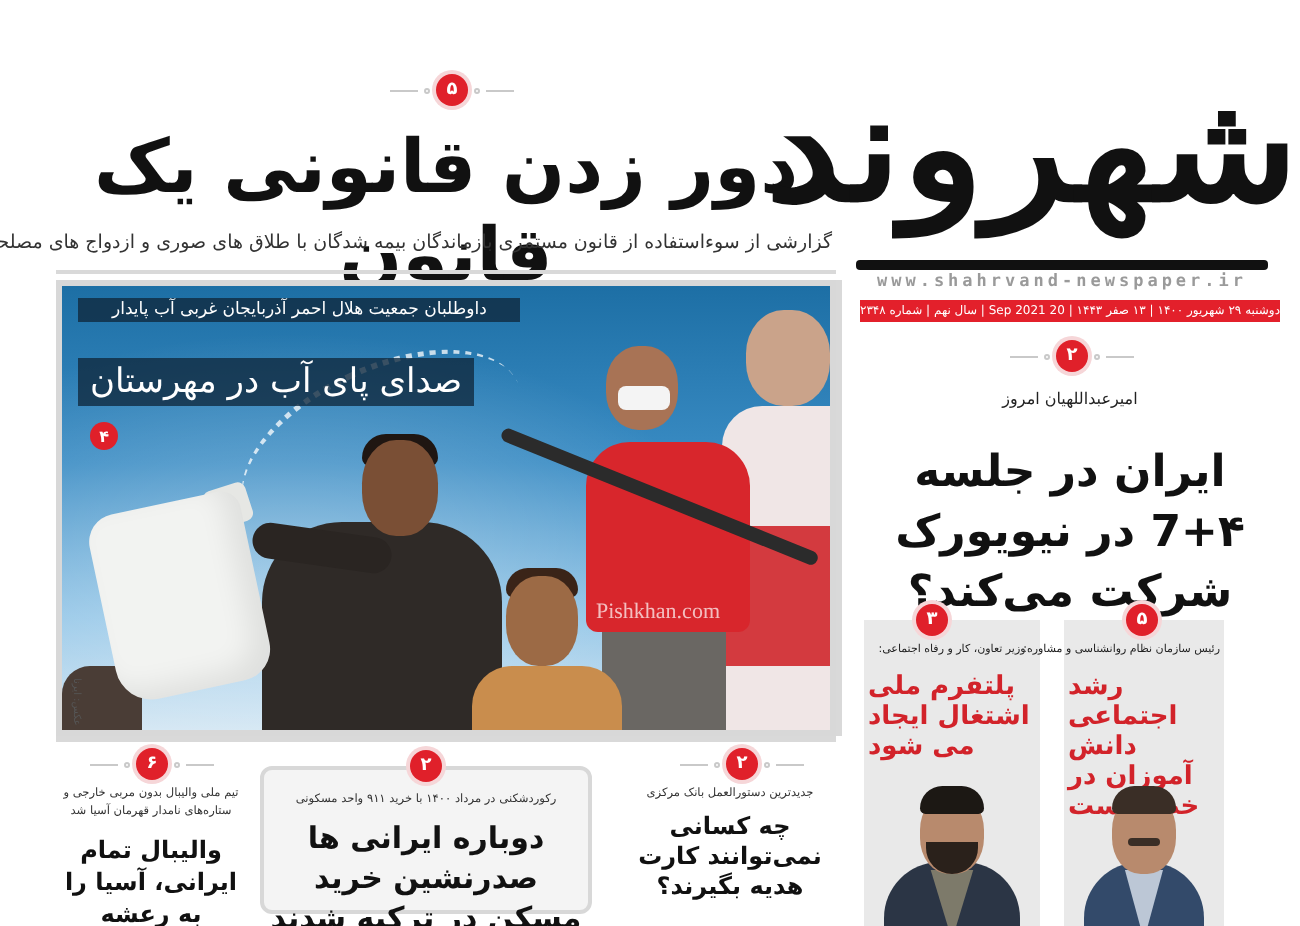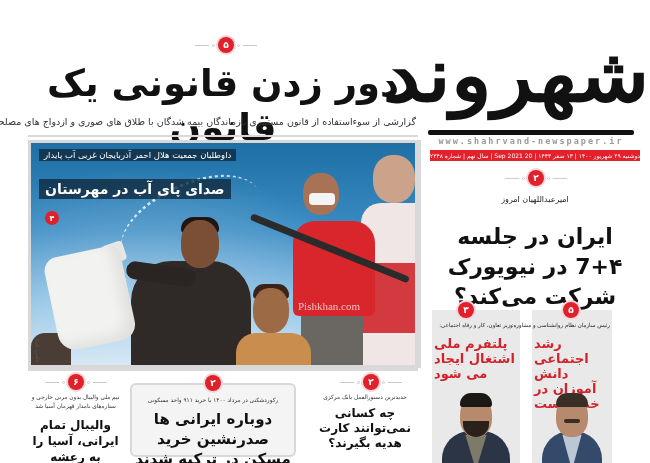--- a/index.html
+++ b/index.html
@@ -45,24 +45,24 @@
   .rc2-head { left: 342px; top: 12px; width: 42px; height: 48px; background: #caa38a; border-radius: 45%; }
   .crowd1 { left: 115px; top: 180px; width: 40px; height: 50px; background: #e8e4dc; border-radius: 18px 18px 0 0; }
   .crowd1h { left: 122px; top: 160px; width: 24px; height: 26px; background: #a97b5c; border-radius: 45%; }
   .crowd2 { left: 150px; top: 175px; width: 36px; height: 55px; background: #f2f2f2; border-radius: 16px 16px 0 0; }
   .crowd2h { left: 155px; top: 155px; width: 22px; height: 24px; background: #e8e0dc; border-radius: 45%; }
   .crowd3 { left: 0px; top: 190px; width: 40px; height: 40px; background: #4a3d36; border-radius: 14px 14px 0 0; }
   .water { left: 85px; top: 40px; width: 150px; height: 80px; border-top: 3px dotted rgba(255,255,255,0.75); border-radius: 50%; transform: rotate(-25deg); }
   .watermark { right: 55px; top: 157px; font-size: 11px; color: rgba(255,255,255,0.7); direction: ltr; font-family: Liberation Serif, serif; }
   .photo-credit { left: 2px; top: 160px; width: 8px; height: 60px; font-size: 5px; color: #555; writing-mode: vertical-rl; }
 
-  .cap-box { position: absolute; right: auto; background: rgba(16,40,60,0.78); color: #fff; padding: 1px 5px; white-space: nowrap; }
+  .cap-box { position: absolute; right: auto; background: rgba(16,40,60,0.78); color: #fff; padding: 1px 17px; white-space: nowrap; }
   .cap1 { left: 8px; top: 6px; font-size: 8.5px; }
   .cap2 { left: 8px; top: 20px; font-size: 8.5px; }
-  .cap3 { left: 8px; top: 36px; font-size: 14px; font-weight: bold; padding: 2px 6px; }
+  .cap3 { left: 8px; top: 36px; font-size: 17px; font-weight: normal; padding: 2px 6px; }
   .cap-badge { position: absolute; left: 14px; top: 68px; width: 14px; height: 14px; border-radius: 50%; background: #e0202a; color: #fff; font-size: 8px; font-weight: bold; display: flex; align-items: center; justify-content: center; }
 
   
   .masthead { position: absolute; left: 428px; top: 12px; width: 206px; height: 125px; }
   .logo-big { position: absolute; left: 0; top: 8px; width: 206px; text-align: center;
               font-family: "DejaVu Serif", serif; font-weight: bold; font-size: 74px; line-height: 110px; color: #111; letter-spacing: -6px; transform: scaleX(1.15); }
   .logo-small { position: absolute; left: 72px; top: 40px; font-family: "DejaVu Serif", serif; font-style: italic; font-size: 12px; color: #333; }
   .logo-underline { position: absolute; left: 0; top: 118px; width: 206px; height: 5px; background: #111; border-radius: 2px; }
   .website { position: absolute; left: 428px; top: 136px; width: 206px; text-align: center; direction: ltr;
              font-family: "DejaVu Sans Mono", monospace; font-size: 8.5px; letter-spacing: 2px; color: #9a9a9a; font-weight: bold; }

